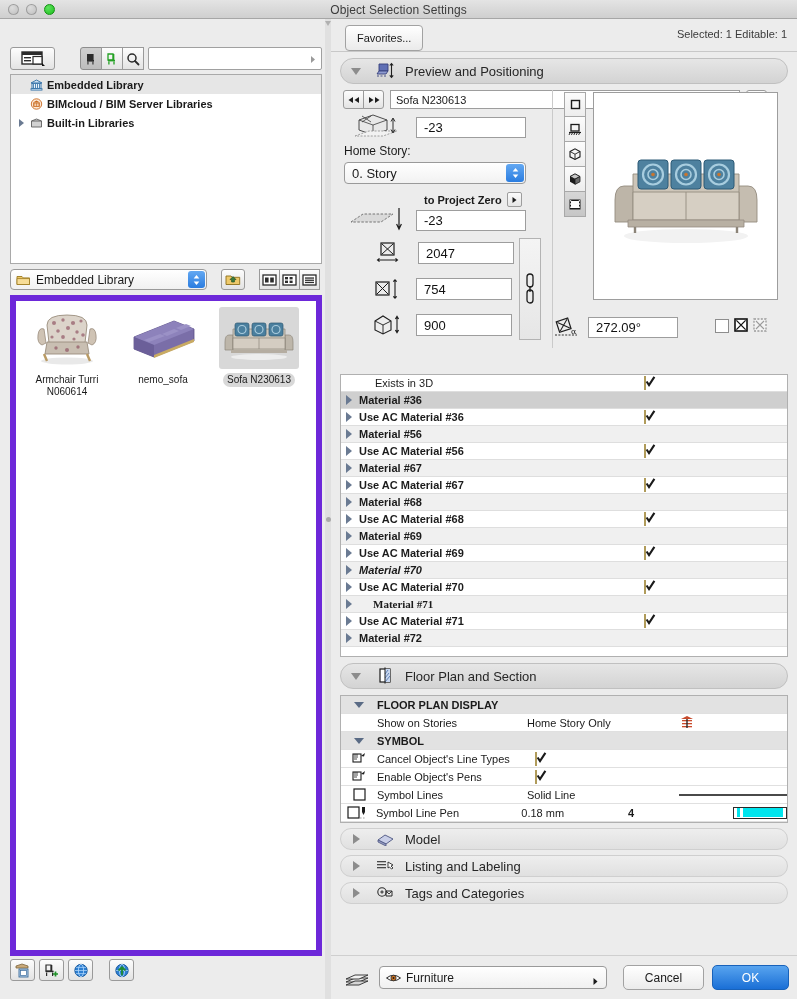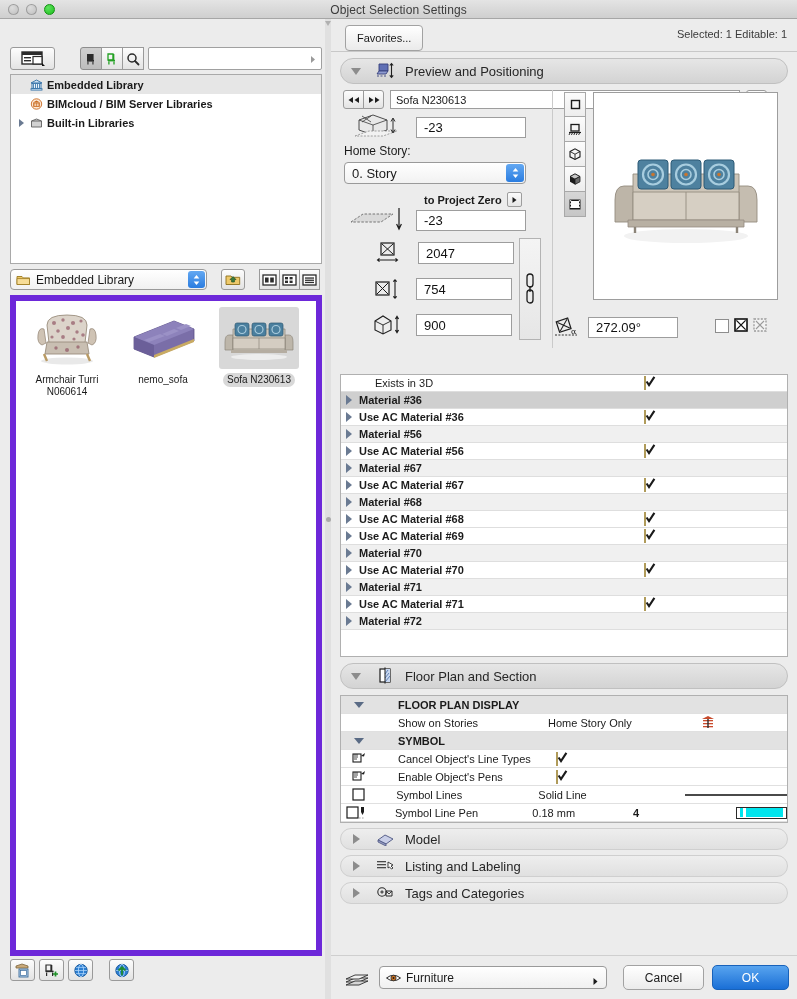--- a/index.html
+++ b/index.html
@@ -202,21 +202,21 @@
   .cbx{ width:11px; height:11px; background:#fff; border:1px solid #b09b5a; position:relative; }
   .cbx svg{ position:absolute; left:0; top:-1px; }
 
   .cs-list{ position:relative; height:283px; overflow:hidden; }
 
   
   .fp-list{ position:relative; }
   .fp-row{ height:18px; display:flex; align-items:center; font-size:11px; border-bottom:1px solid #e0e0e0; }
   .fp-row.group{ background:#e2e2e2; font-weight:bold; }
   .fp-row .c-tw{ width:36px; display:flex; align-items:center; justify-content:center; }
-  .fp-row .c-lab{ width:150px;margin-left:21px; }
+  .fp-row .c-lab{ width:150px; }
   .fp-row .c-val{ width:110px; }
   .fp-row .c-num{ width:40px; }
   .tri-dn-b{ width:0;height:0;border-top:6px solid #5a6b85;border-left:5px solid transparent;border-right:5px solid transparent; }
 
   .collapsed-head{ margin:5px 9px 0 9px; height:22px; border-radius:11px;
     background:linear-gradient(#eeeeee,#e0e0e0); border:1px solid #cfcfcf;
     display:flex; align-items:center; cursor:default; }
   .collapsed-head .disc{ width:30px; display:flex; align-items:center; justify-content:center; }
   .collapsed-head .shicon{ width:28px; display:flex; align-items:center; justify-content:center; }
   .collapsed-head .shtitle{ font-size:13px; color:#262626; margin-left:6px; }
@@ -799,49 +799,55 @@
           </div>
           <div class="lrow" style="position: relative;">
             <span class="twisty">
               <span style="width:0;height:0;border-left:6px solid #6a7a92;border-top:5px solid transparent;border-bottom:5px solid transparent;display:inline-block"></span>
             </span>
             <span class="lname" style="margin-left: 2px;">Use AC Material #68</span>
             <span class="chk-col" style="top: 2px;"><span class="cbx"><svg width="11" height="12" viewBox="0 0 11 12">
                   <path d="M1.6 5.5 L4 9 L9.4 0.8" stroke="#1a1a1a" stroke-width="2.1" fill="none"></path>
                 </svg></span></span>
           </div>
+          <div class="lrow alt" style="position: relative;">
+            <span class="twisty">
+              <span style="width:0;height:0;border-left:6px solid #6a7a92;border-top:5px solid transparent;border-bottom:5px solid transparent;display:inline-block"></span>
+            </span>
+            <span class="lname" style="margin-left: 2px;">Material #69</span>
+          </div>
           <div class="lrow" style="position: relative;">
             <span class="twisty">
               <span style="width:0;height:0;border-left:6px solid #6a7a92;border-top:5px solid transparent;border-bottom:5px solid transparent;display:inline-block"></span>
             </span>
             <span class="lname" style="margin-left: 2px;">Use AC Material #69</span>
             <span class="chk-col" style="top: 2px;"><span class="cbx"><svg width="11" height="12" viewBox="0 0 11 12">
                   <path d="M1.6 5.5 L4 9 L9.4 0.8" stroke="#1a1a1a" stroke-width="2.1" fill="none"></path>
                 </svg></span></span>
           </div>
-          <div class="lrow alt" style="position: relative;">
+          <div class="lrow alt" style="position: relative; font-style: italic;">
             <span class="twisty">
               <span style="width:0;height:0;border-left:6px solid #6a7a92;border-top:5px solid transparent;border-bottom:5px solid transparent;display:inline-block"></span>
             </span>
             <span class="lname" style="margin-left: 2px;">Material #70</span>
           </div>
           <div class="lrow" style="position: relative;">
             <span class="twisty">
               <span style="width:0;height:0;border-left:6px solid #6a7a92;border-top:5px solid transparent;border-bottom:5px solid transparent;display:inline-block"></span>
             </span>
             <span class="lname" style="margin-left: 2px;">Use AC Material #70</span>
             <span class="chk-col" style="top: 2px;"><span class="cbx"><svg width="11" height="12" viewBox="0 0 11 12">
                   <path d="M1.6 5.5 L4 9 L9.4 0.8" stroke="#1a1a1a" stroke-width="2.1" fill="none"></path>
                 </svg></span></span>
           </div>
           <div class="lrow alt" style="position: relative;">
             <span class="twisty">
               <span style="width:0;height:0;border-left:6px solid #6a7a92;border-top:5px solid transparent;border-bottom:5px solid transparent;display:inline-block"></span>
             </span>
-            <span class="lname" style="margin-left: 2px;">Material #71</span>
+            <span class="lname" style="margin-left: 16px; font-family: Liberation Serif, serif;">Material #71</span>
           </div>
           <div class="lrow" style="position: relative;">
             <span class="twisty">
               <span style="width:0;height:0;border-left:6px solid #6a7a92;border-top:5px solid transparent;border-bottom:5px solid transparent;display:inline-block"></span>
             </span>
             <span class="lname" style="margin-left: 2px;">Use AC Material #71</span>
             <span class="chk-col" style="top: 2px;"><span class="cbx"><svg width="11" height="12" viewBox="0 0 11 12">
                   <path d="M1.6 5.5 L4 9 L9.4 0.8" stroke="#1a1a1a" stroke-width="2.1" fill="none"></path>
                 </svg></span></span>
           </div>

